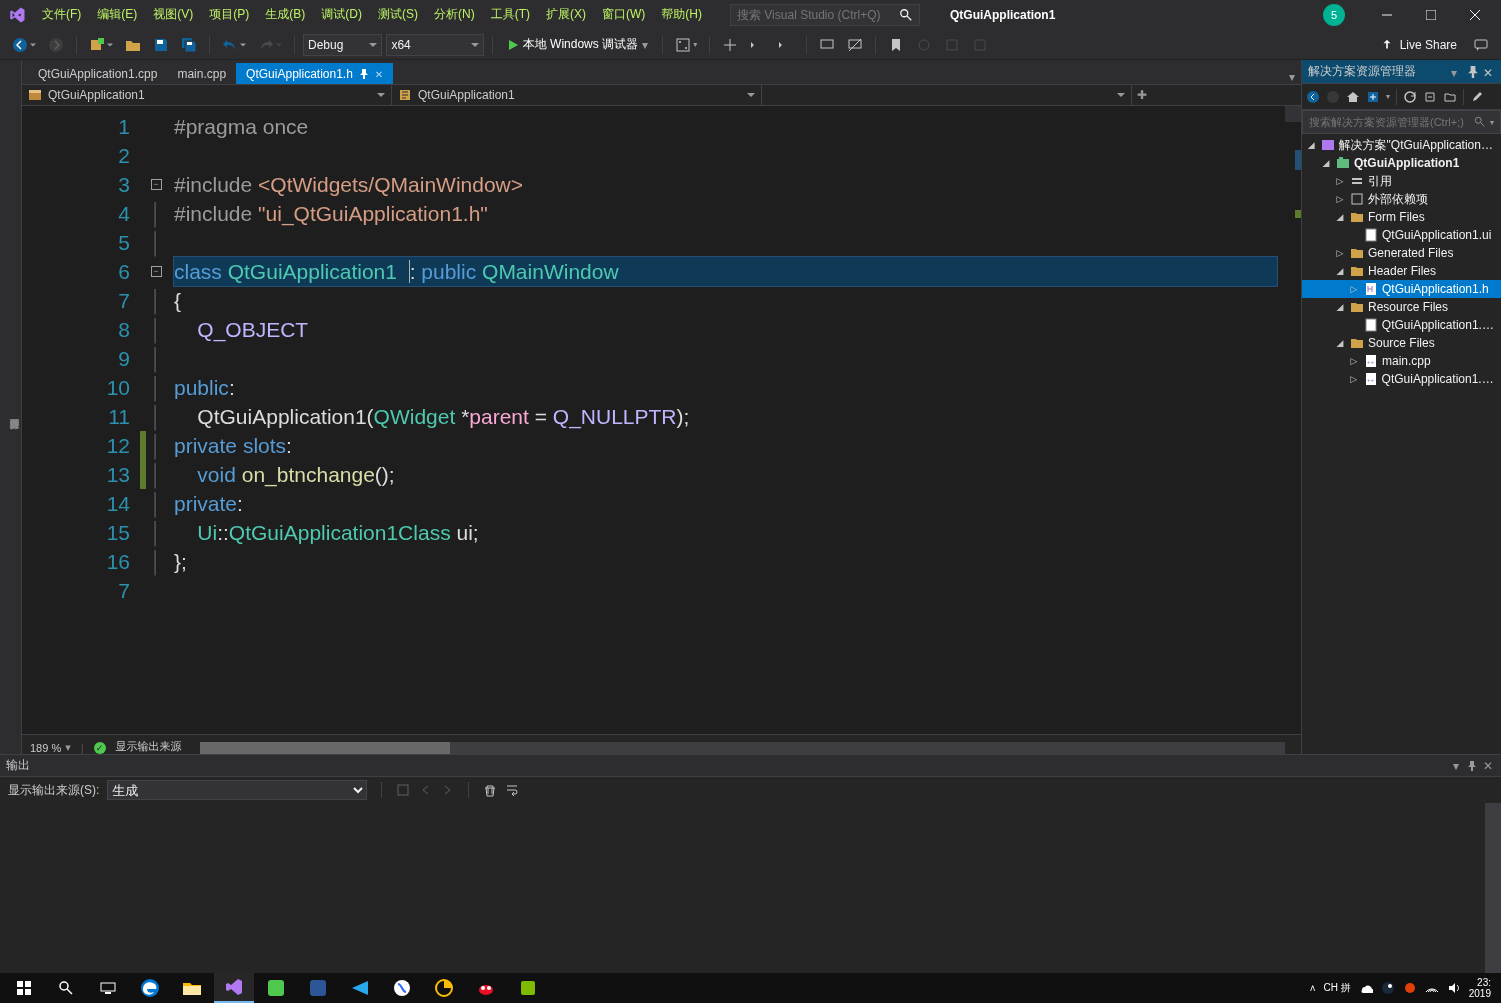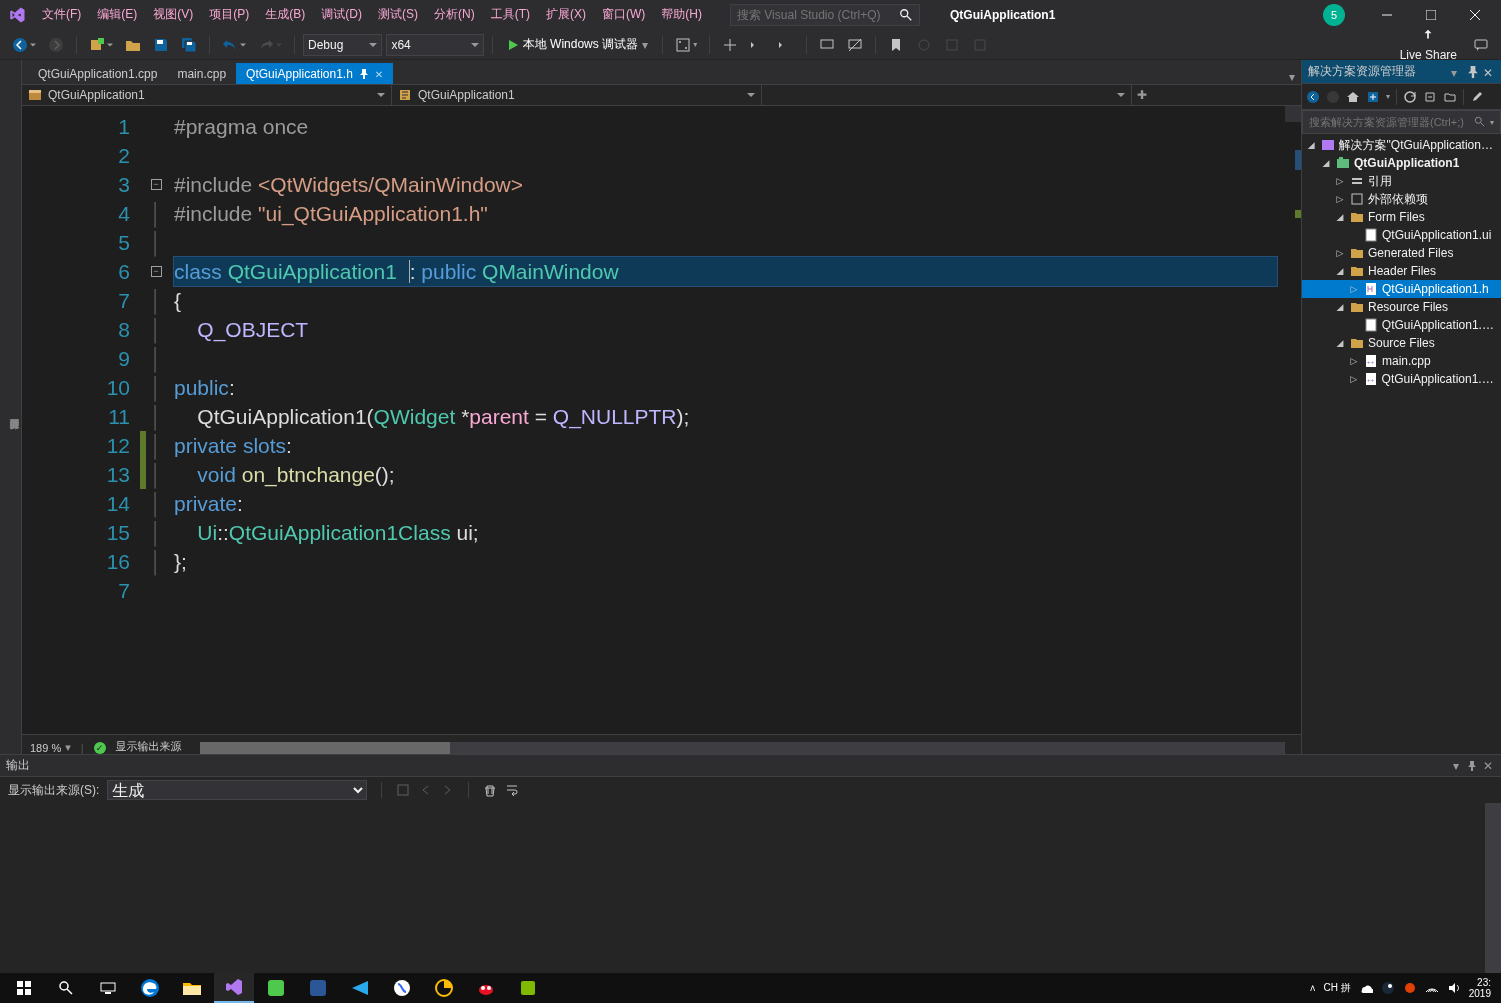--- a/index.html
+++ b/index.html
@@ -1,40 +1,40 @@
 <!DOCTYPE html>
 <html><head>
 <meta charset="utf-8">
 <style>
 * { margin:0; padding:0; box-sizing:border-box; font-family:"Microsoft YaHei","Segoe UI",sans-serif; user-select:none; }
 body { background:#2d2d30; color:#f1f1f1; width:1501px; height:1003px; overflow:hidden; font-size:12px; position:relative; }
 
 
 .titlebar { height:30px; background:#2d2d30; display:flex; align-items:center; padding:0 4px; border-bottom:1px solid #2d2d30; }
 .titlebar .vs-logo { width:18px; height:18px; margin:0 8px 0 4px; }
-.titlebar .menu-item { padding:3px 8px; cursor:default; color:#f9a8d4; }
+.titlebar .menu-item { padding:3px 8px; cursor:default; color:#bef264; }
 .titlebar .search-wrap { margin-left:20px; width:190px; height:22px; background:#333337; border:1px solid #3f3f46; display:flex; align-items:center; padding:0 6px; color:#999; }
 .titlebar .search-wrap input { background:transparent; border:none; outline:none; color:#ccc; flex:1; font-size:12px; }
 .titlebar .search-wrap svg { width:14px; height:14px; fill:#f1f1f1; }
 .titlebar .app-title { margin-left:30px; font-weight:bold; color:#fff; }
 .titlebar .spacer { flex:1; }
 .titlebar .user-badge { width:22px; height:22px; border-radius:50%; background:#00b294; color:#fff; display:flex; align-items:center; justify-content:center; font-size:11px; margin-right:20px; }
 .titlebar .win-btn { width:44px; height:30px; display:flex; align-items:center; justify-content:center; }
 .titlebar .win-btn svg { width:10px; height:10px; stroke:#f1f1f1; fill:none; stroke-width:1; }
 
 
 .toolbar { height:30px; background:#2d2d30; border-bottom:1px solid #222; display:flex; align-items:center; padding:0 8px; gap:4px; }
 .toolbar .sep { width:1px; height:18px; background:#3f3f46; margin:0 4px; }
 .tb-btn { padding:2px 4px; display:flex; align-items:center; gap:2px; cursor:default; }
 .tb-btn svg { width:16px; height:16px; }
 .tb-drop { display:flex; align-items:center; border:1px solid #434346; background:#333337; height:22px; padding:0 4px; gap:26px; color:#f1f1f1; }
 .tb-drop svg.chev { width:8px; height:8px; fill:#999; }
 .run-btn { color:#fff; display:flex; gap:4px; padding:0 6px; }
 .run-btn svg.play { fill:#4ec94e; width:12px; height:12px; }
-.live-share { margin-left:auto; display:flex; align-items:center; gap:6px; color:#f1f1f1; padding:0 8px;flex-direction:column; }
+.live-share { margin-left:auto; display:flex; align-items:center; gap:6px; color:#f1f1f1; padding:0 8px; }
 .live-share svg { width:14px; height:14px; fill:#f1f1f1; }
 
 
 .main { display:flex; height:calc(100% - 60px - 219px - 30px); }
 .left-rail { width:22px; background:#2d2d30; border-right:1px solid #3f3f46; display:flex; flex-direction:column; align-items:center; padding-top:8px; gap:20px; color:#888; font-size:10px; writing-mode:vertical-rl; }
 
 .editor-area { flex:1; display:flex; flex-direction:column; background:#1e1e1e; min-width:0; }
 .tabstrip { height:24px; background:#2d2d30; display:flex; align-items:end; padding-left:6px; }
 .tab { padding:3px 10px; background:#2d2d30; color:#ccc; display:flex; align-items:center; gap:6px; border-top:1px solid transparent; }
 .tab.active { background:#007acc; color:#fff; }
@@ -83,21 +83,21 @@
 .status-strip .hsb .thumb { position:absolute; left:0; width:250px; height:100%; background:#686868; }
 
 
 .output-panel { height:219px; background:#252526; border-top:1px solid #3f3f46; display:flex; flex-direction:column; }
 .op-header { height:22px; background:#2d2d30; display:flex; align-items:center; padding:0 6px; gap:8px; border-bottom:1px solid #3f3f46; }
 .op-header .title { color:#ccc;font-family:Liberation Serif, serif; }
 .op-header .right { margin-left:auto; display:flex; gap:4px; }
 .op-header .ic { width:14px; height:14px; display:flex; align-items:center; justify-content:center; color:#999; }
 .op-toolbar { height:26px; display:flex; align-items:center; padding:0 8px; gap:8px; background:#252526; }
 .op-toolbar .lbl { color:#ccc; }
-.op-toolbar select { background:#333337; border:1px solid #434346; color:#f1f1f1; height:20px; width:260px; font-size:16px; }
+.op-toolbar select { background:#333337; border:1px solid #434346; color:#f1f1f1; height:20px; width:260px; font-size:13px; }
 .op-body { flex:1; background:#252526; position:relative; }
 .op-body .vsb { position:absolute; right:0; top:0; width:16px; height:100%; background:#3e3e42; }
 
 
 .sol-exp { width:200px; background:#252526; border-left:1px solid #3f3f46; display:flex; flex-direction:column; }
 .se-header { height:24px; background:#0c4a6e; display:flex; align-items:center; padding:0 6px; color:#ccc; border-bottom:1px solid #3f3f46; }
 .se-header .r { margin-left:auto; display:flex; gap:4px; }
 .se-header .ic { width:12px; height:12px; }
 .se-tools { height:26px; display:flex; align-items:center; padding:0 4px; gap:6px; border-bottom:1px solid #3f3f46; }
 .se-tools svg { width:14px; height:14px; fill:#c5c5c5; }

